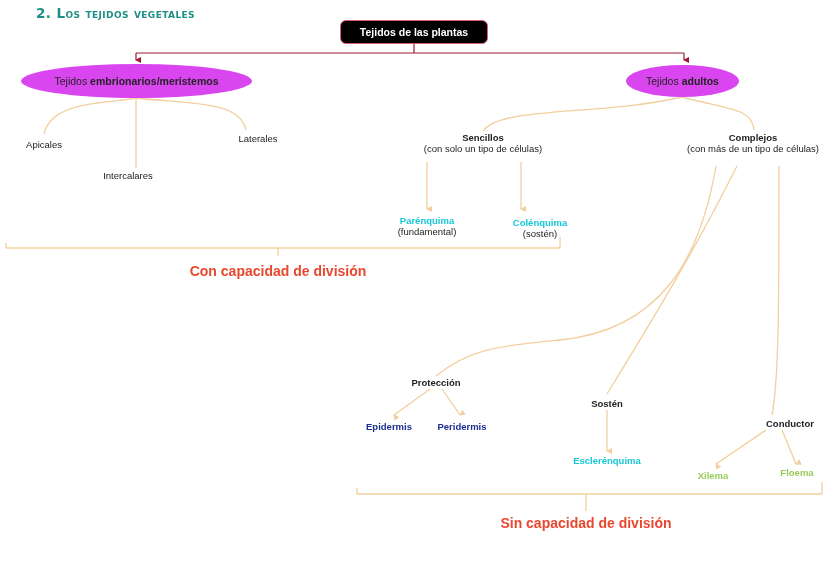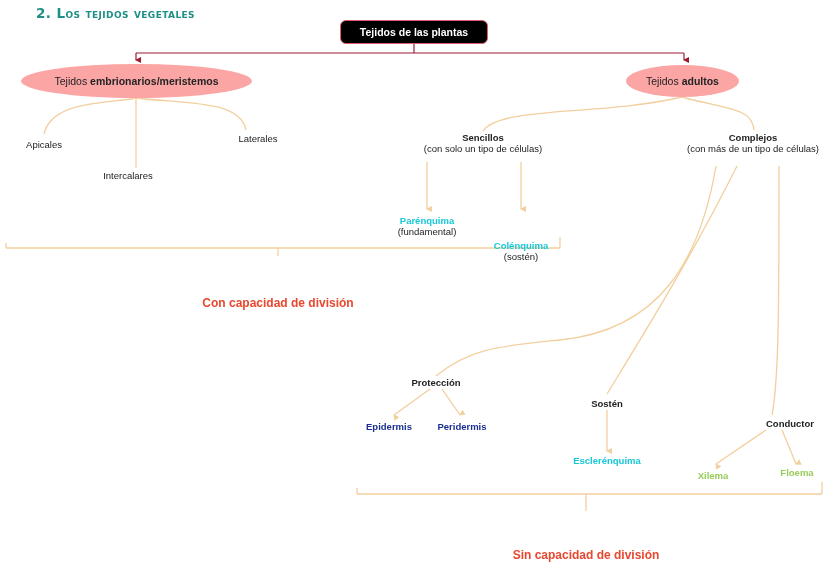--- a/index.html
+++ b/index.html
@@ -54,21 +54,21 @@
     display: flex;
     align-items: center;
     justify-content: center;
     color: #ffffff;
     font-size: 10.5px;
     font-weight: bold;
     white-space: nowrap;
   }
   
   .ellipse {
-    background: #fca5a5;
+    background: #d946ef;
     border-radius: 50%;
     display: flex;
     align-items: center;
     justify-content: center;
     color: #232323;
     font-size: 10.5px;
     white-space: nowrap;
   }
   .ellipse b { font-weight: bold; }
   #ell-meristemos {
@@ -103,26 +103,25 @@
   .leaf.blue { color: #1b2f92; font-weight: bold; }
   .leaf.green { color: #97cc5a; font-weight: bold; }
   .leaf .subdark {
     display: block;
     color: #222222;
     font-weight: normal;
   }
   
   .bracket-label {
     position: absolute;
-    font-size: 12px;
+    font-size: 14px;
     font-weight: bold;
     color: #e8482f;
     white-space: nowrap;
     transform: translateX(-50%);
-    margin-top: 33px;
   }
 </style>
 </head>
 <body>
 
 <div id="canvas">
 
   <svg id="wires" viewBox="0 0 828 586" xmlns="http://www.w3.org/2000/svg">
     <defs>
       <marker id="arrow-crimson" markerWidth="7" markerHeight="7" refX="3" refY="5" orient="auto" markerUnits="userSpaceOnUse">
@@ -218,21 +217,21 @@
   <div class="leaf bold" style="left:483px; top:132px;">
     <span>Sencillos</span>
     <span class="sub">(con solo un tipo de células)</span>
   </div>
 
   <div class="leaf teal" style="left:427px; top:215px;">
     <span>Parénquima</span>
     <span class="subdark">(fundamental)</span>
   </div>
 
-  <div class="leaf teal" style="left:521px; top:217px;margin-top:23px;">
+  <div class="leaf teal" style="left:540px; top:217px;">
     <span>Colénquima</span>
     <span class="subdark">(sostén)</span>
   </div>
 
   <div class="leaf bold" style="left:753px; top:132px;">
     <span>Complejos</span>
     <span class="sub">(con más de un tipo de células)</span>
   </div>
 
   <div class="leaf bold" style="left:436px; top:377px;">Protección</div>

